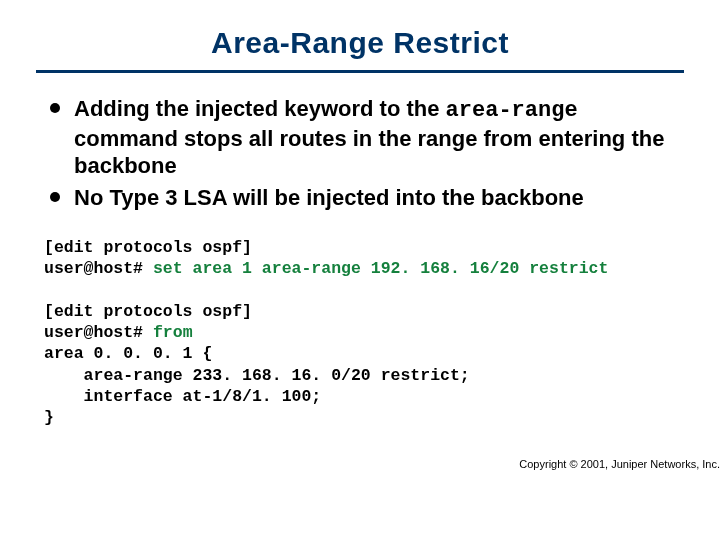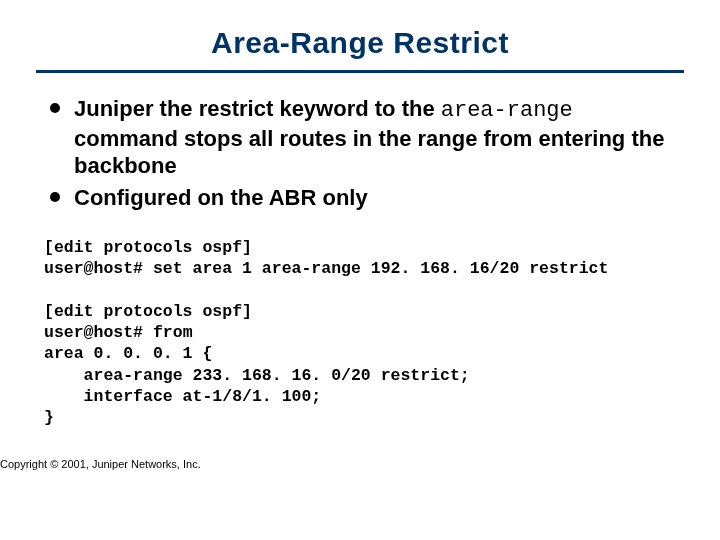--- a/index.html
+++ b/index.html
@@ -49,57 +49,57 @@
     position: absolute;
     left: 2px;
     top: 8px;
     width: 10px;
     height: 10px;
     background: #000;
     border-radius: 50%;
   }
   .code-inline {
     font-family: "Courier New", Courier, monospace;
-    font-weight: normal;
+    font-weight: bold;
   }
   .terminal {
     font-family: "Courier New", Courier, monospace;
     font-weight: bold;
     font-size: 16.5px;
     line-height: 1.28;
     white-space: pre;
     margin: 0 0 22px 4px;
   }
   .input-cmd {
-    color: #000000;
+    color: #15803d;
   }
   .footer {
     position: absolute;
     bottom: 14px;
     left: 0;
     right: 0;
-    text-align: left;
+    text-align: right;
     font-size: 11px;
     color: #000;
   }
 </style>
 </head>
 <body>
 
 <div class="slide">
 
   <div class="title">Area-Range Restrict</div>
   <div class="hr-bar"></div>
 
   <ul class="bullets">
     <li>
-      <span>Juniper the restrict keyword to the </span><span class="code-inline">area-range</span><span> command stops all routes in the range from entering the backbone</span>
+      <span>Adding the injected keyword to the </span><span class="code-inline">area-range</span><span> command stops all routes in the range from entering the backbone</span>
     </li>
     <li>
-      <span>Configured on the ABR only</span>
+      <span>No Type 3 LSA will be injected into the backbone</span>
     </li>
   </ul>
 
   <div class="terminal"><span>[edit protocols ospf]</span>
 <span>user@host# </span><span class="input-cmd">set area 1 area-range 192. 168. 16/20 restrict</span></div>
 
   <div class="terminal"><span>[edit protocols ospf]</span>
 <span>user@host# </span><span class="input-cmd">from</span>
 <span>area 0. 0. 0. 1 {</span>
 <span>    area-range 233. 168. 16. 0/20 restrict;</span>

